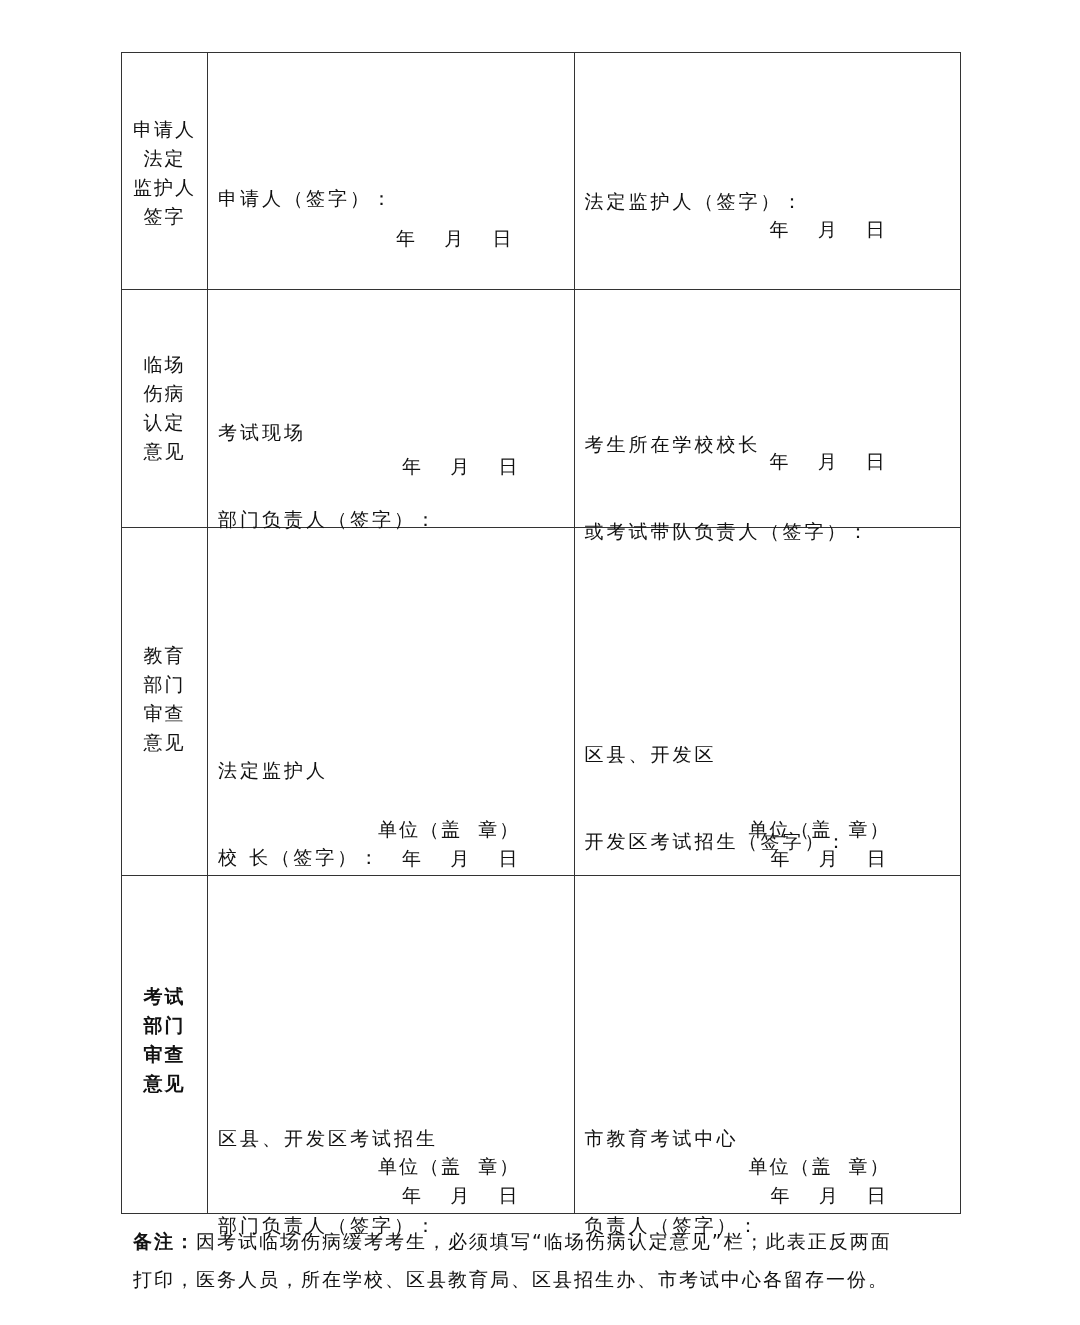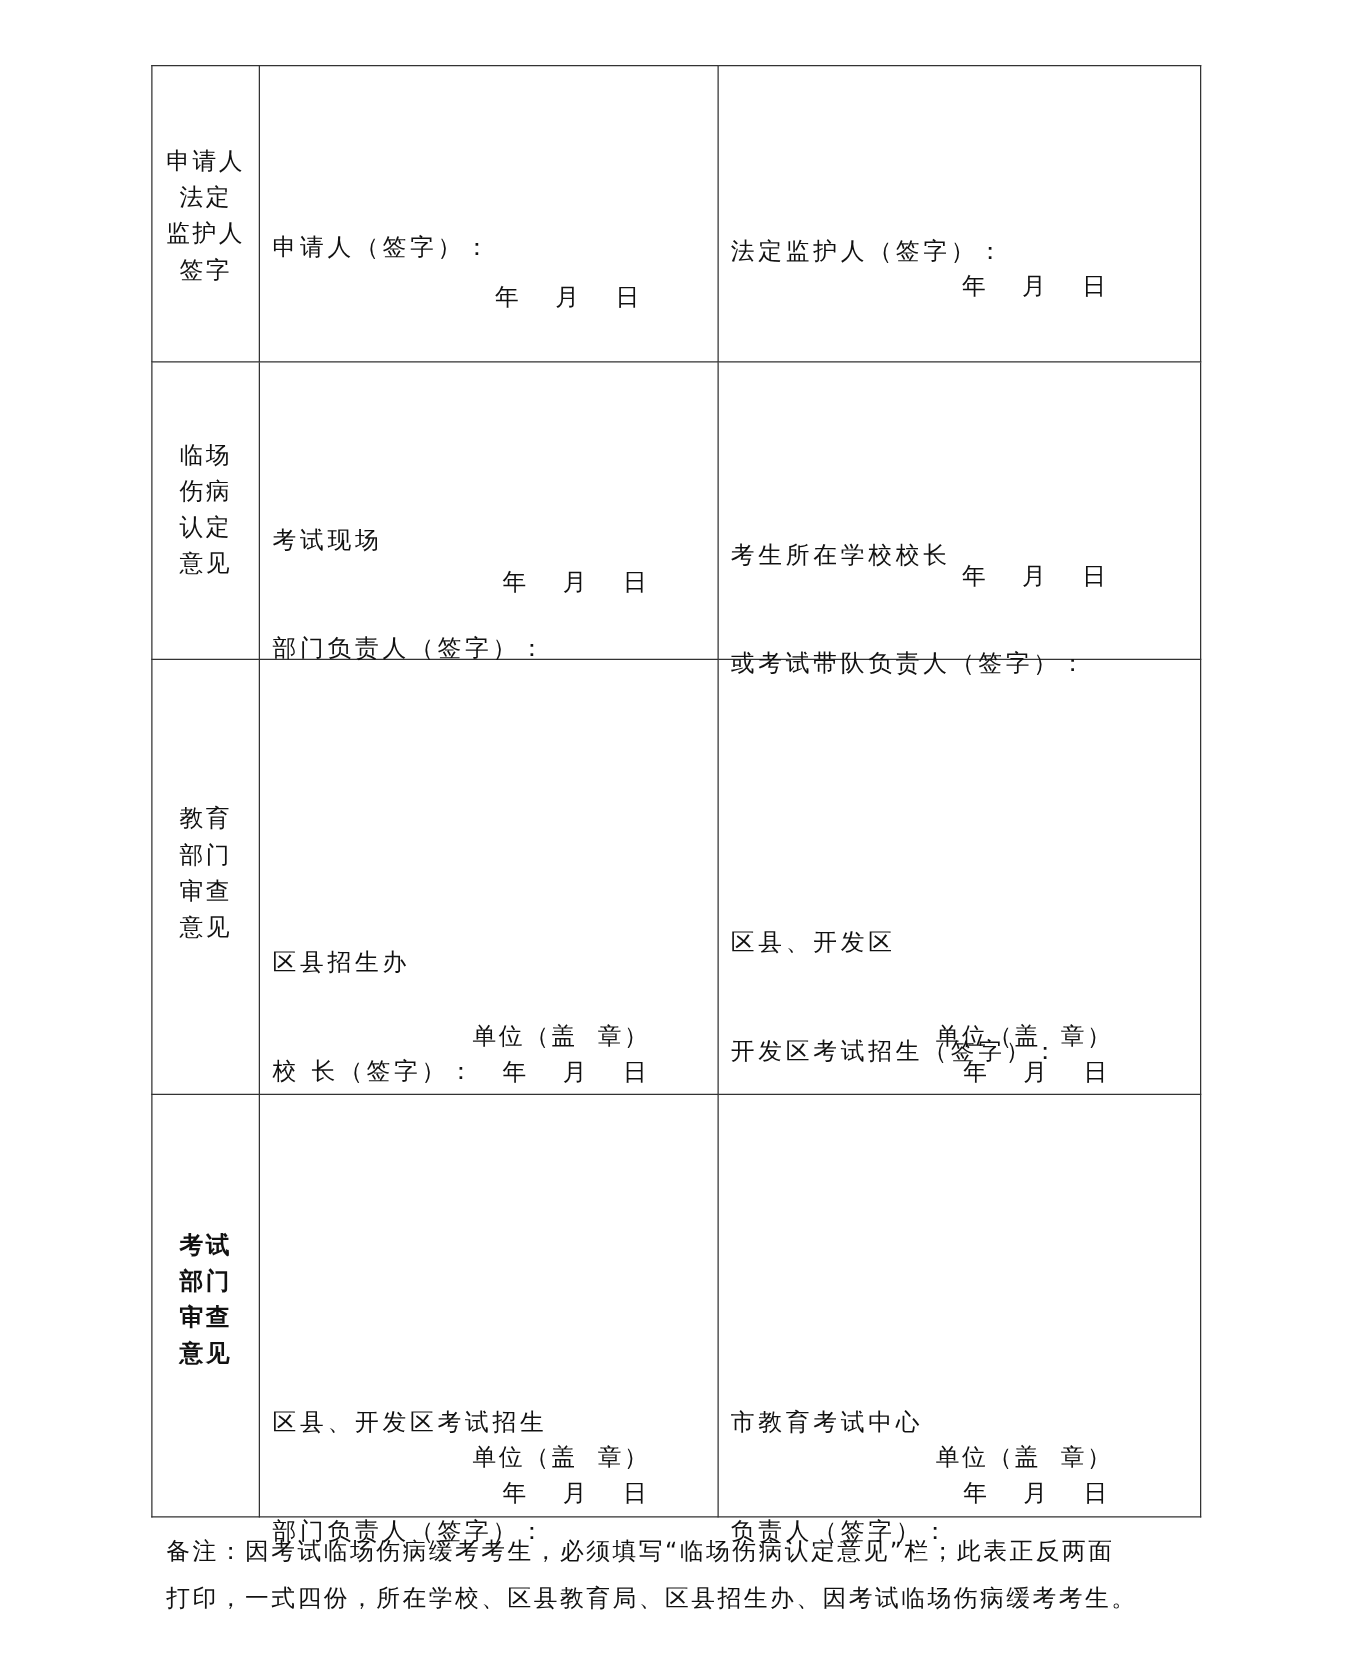--- a/index.html
+++ b/index.html
@@ -30,21 +30,21 @@
   .stamp {
     position: absolute; font-size: 19px; line-height: 29px; white-space: pre; letter-spacing: 2px;
   }
   .date {
     position: absolute; font-size: 19px; line-height: 29px; white-space: pre; letter-spacing: 1px;
   }
   .note {
     position: absolute; left: 133px; top: 1222px; width: 820px;
     font-size: 19px; line-height: 38px; letter-spacing: 2px;
   }
-  .note-label { font-weight: normal; }
+  .note-label { font-weight: bold; }
 </style>
 </head>
 <body>
 
 <table class="form-table">
   <colgroup>
     <col class="col-label">
       <col class="col-left">
       <col class="col-right">
   </colgroup>
@@ -102,21 +102,21 @@
     <td class="label-cell">
       <div class="label-text" style="top:113px;">
         <span>教育</span>
         <span>部门</span>
         <span>审查</span>
         <span>意见</span>
       </div>
     </td>
     <td>
       <div class="cell-text" style="top:170px;">
-        <span>区县招生办</span>
+        <span>法定监护人</span>
         <span>校 长（签字）：</span>
       </div>
       <div class="stamp" style="left:170px; top:287px;">单位（盖  章）</div>
       <div class="date" style="left:194px; top:316px;">年    月    日</div>
     </td>
     <td>
       <div class="cell-text" style="top:154px;">
         <span>区县、开发区</span>
         <span>开发区考试招生（签字）：</span>
       </div>
@@ -149,14 +149,14 @@
       </div>
       <div class="stamp" style="left:174px; top:276px;">单位（盖  章）</div>
       <div class="date" style="left:196px; top:305px;">年    月    日</div>
     </td>
   </tr>
 </tbody>
   </table>
 
 <div class="note">
   <div><span class="note-label">备注：</span><span>因考试临场伤病缓考考生，必须填写“临场伤病认定意见”栏；此表正反两面</span></div>
-  <div>打印，一式四份，所在学校、区县教育局、区县招生办、因考试临场伤病缓考考生。</div>
+  <div>打印，医务人员，所在学校、区县教育局、区县招生办、市考试中心各留存一份。</div>
 </div>
 
 </body></html>

